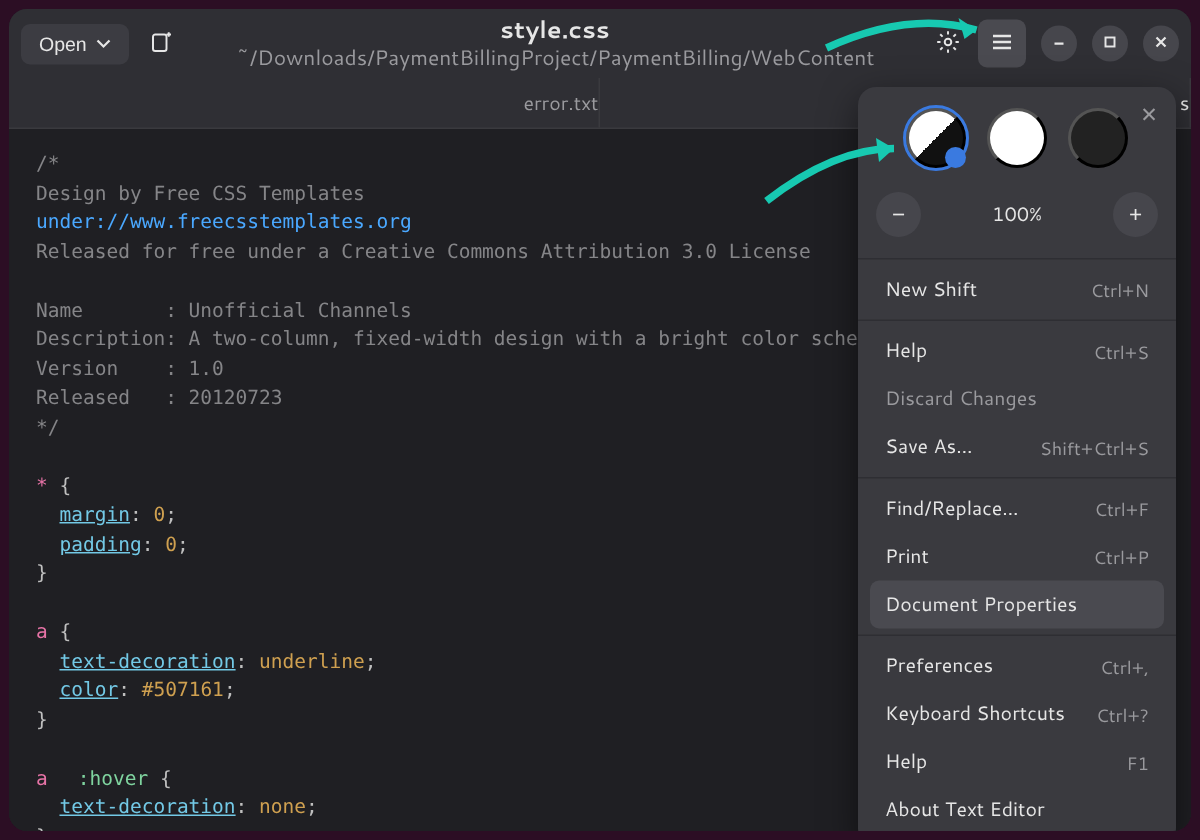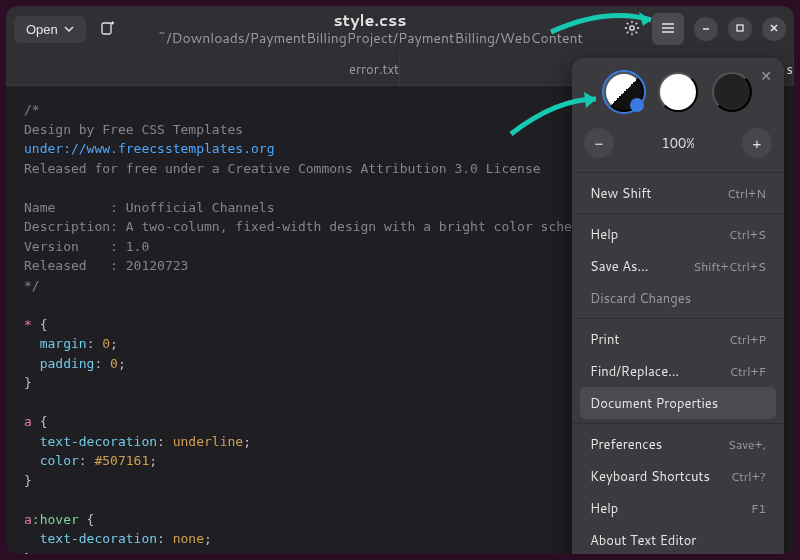--- a/index.html
+++ b/index.html
@@ -138,23 +138,23 @@
     padding: 14px 18px;
     font-family: "Menlo", "DejaVu Sans Mono", monospace;
     font-size: 13px;
     line-height: 1.5;
     color: var(--text-comment);
     white-space: pre;
     overflow: hidden;
   }
   .c-link   { color: var(--syn-link); }
   .c-sel    { color: var(--syn-selector); }
-  .c-prop   { color: var(--syn-prop); }
+  .c-prop   { color: var(--syn-prop); text-decoration: underline; }
   .c-val    { color: var(--syn-value); }
-  .c-pseudo { color: var(--syn-pseudo); }
+  .c-pseudo { color: var(--syn-pseudo); margin-left: 20px; }
   .c-brace  { color: var(--syn-brace); }
 
   
   .popup {
     position: absolute;
     top: 52px;
     right: 10px;
     width: 212px;
     background: var(--bg-menu);
     border-radius: 12px;
@@ -365,45 +365,45 @@
     <div class="menu-item">
       <span>New Shift</span>
       <span class="shortcut">Ctrl+N</span>
     </div>
 
     <div class="menu-sep"></div>
     <div class="menu-item">
       <span>Help</span>
       <span class="shortcut">Ctrl+S</span>
     </div>
+    <div class="menu-item disabled">
+      <span>Discard Changes</span>
+    </div>
     <div class="menu-item">
       <span>Save As…</span>
       <span class="shortcut">Shift+Ctrl+S</span>
     </div>
-    <div class="menu-item disabled">
-      <span>Discard Changes</span>
-    </div>
 
     <div class="menu-sep"></div>
+    <div class="menu-item">
+      <span>Find/Replace…</span>
+      <span class="shortcut">Ctrl+F</span>
+    </div>
     <div class="menu-item">
       <span>Print</span>
       <span class="shortcut">Ctrl+P</span>
     </div>
-    <div class="menu-item">
-      <span>Find/Replace…</span>
-      <span class="shortcut">Ctrl+F</span>
-    </div>
     <div class="menu-item highlight">
       <span>Document Properties</span>
     </div>
 
     <div class="menu-sep"></div>
     <div class="menu-item">
       <span>Preferences</span>
-      <span class="shortcut">Save+,</span>
+      <span class="shortcut">Ctrl+,</span>
     </div>
     <div class="menu-item">
       <span>Keyboard Shortcuts</span>
       <span class="shortcut">Ctrl+?</span>
     </div>
     <div class="menu-item">
       <span>Help</span>
       <span class="shortcut">F1</span>
     </div>
     <div class="menu-item">

